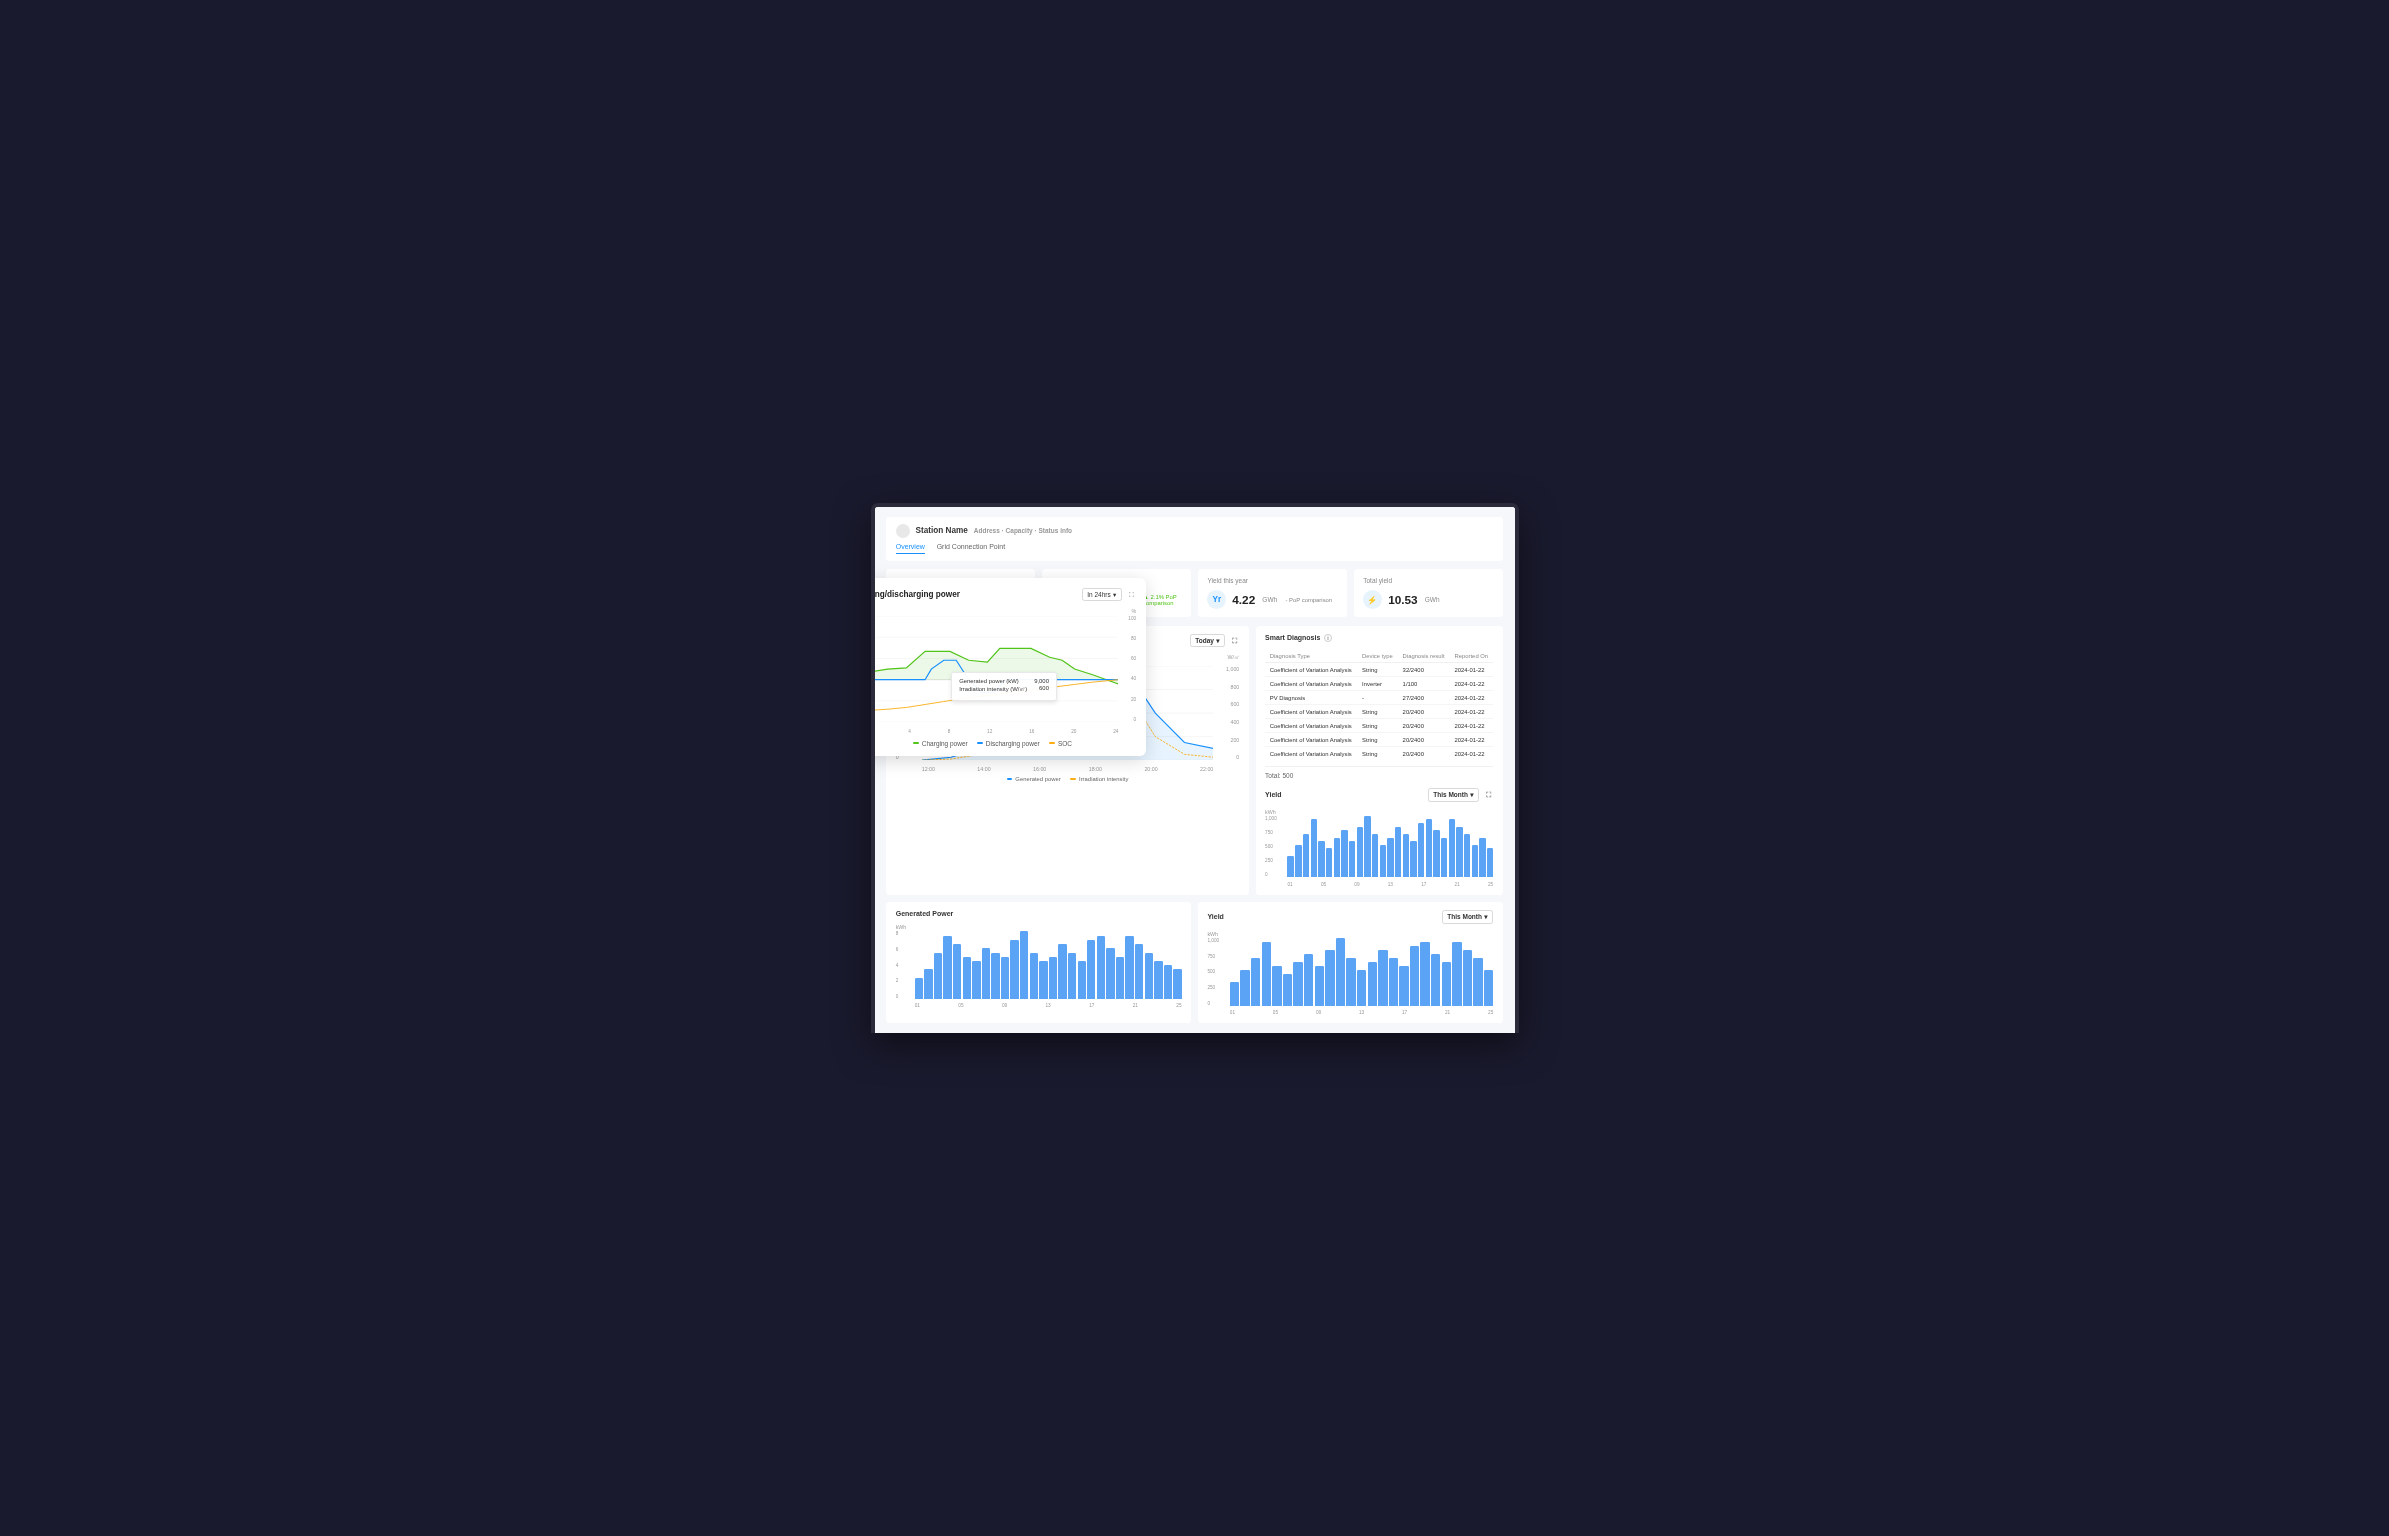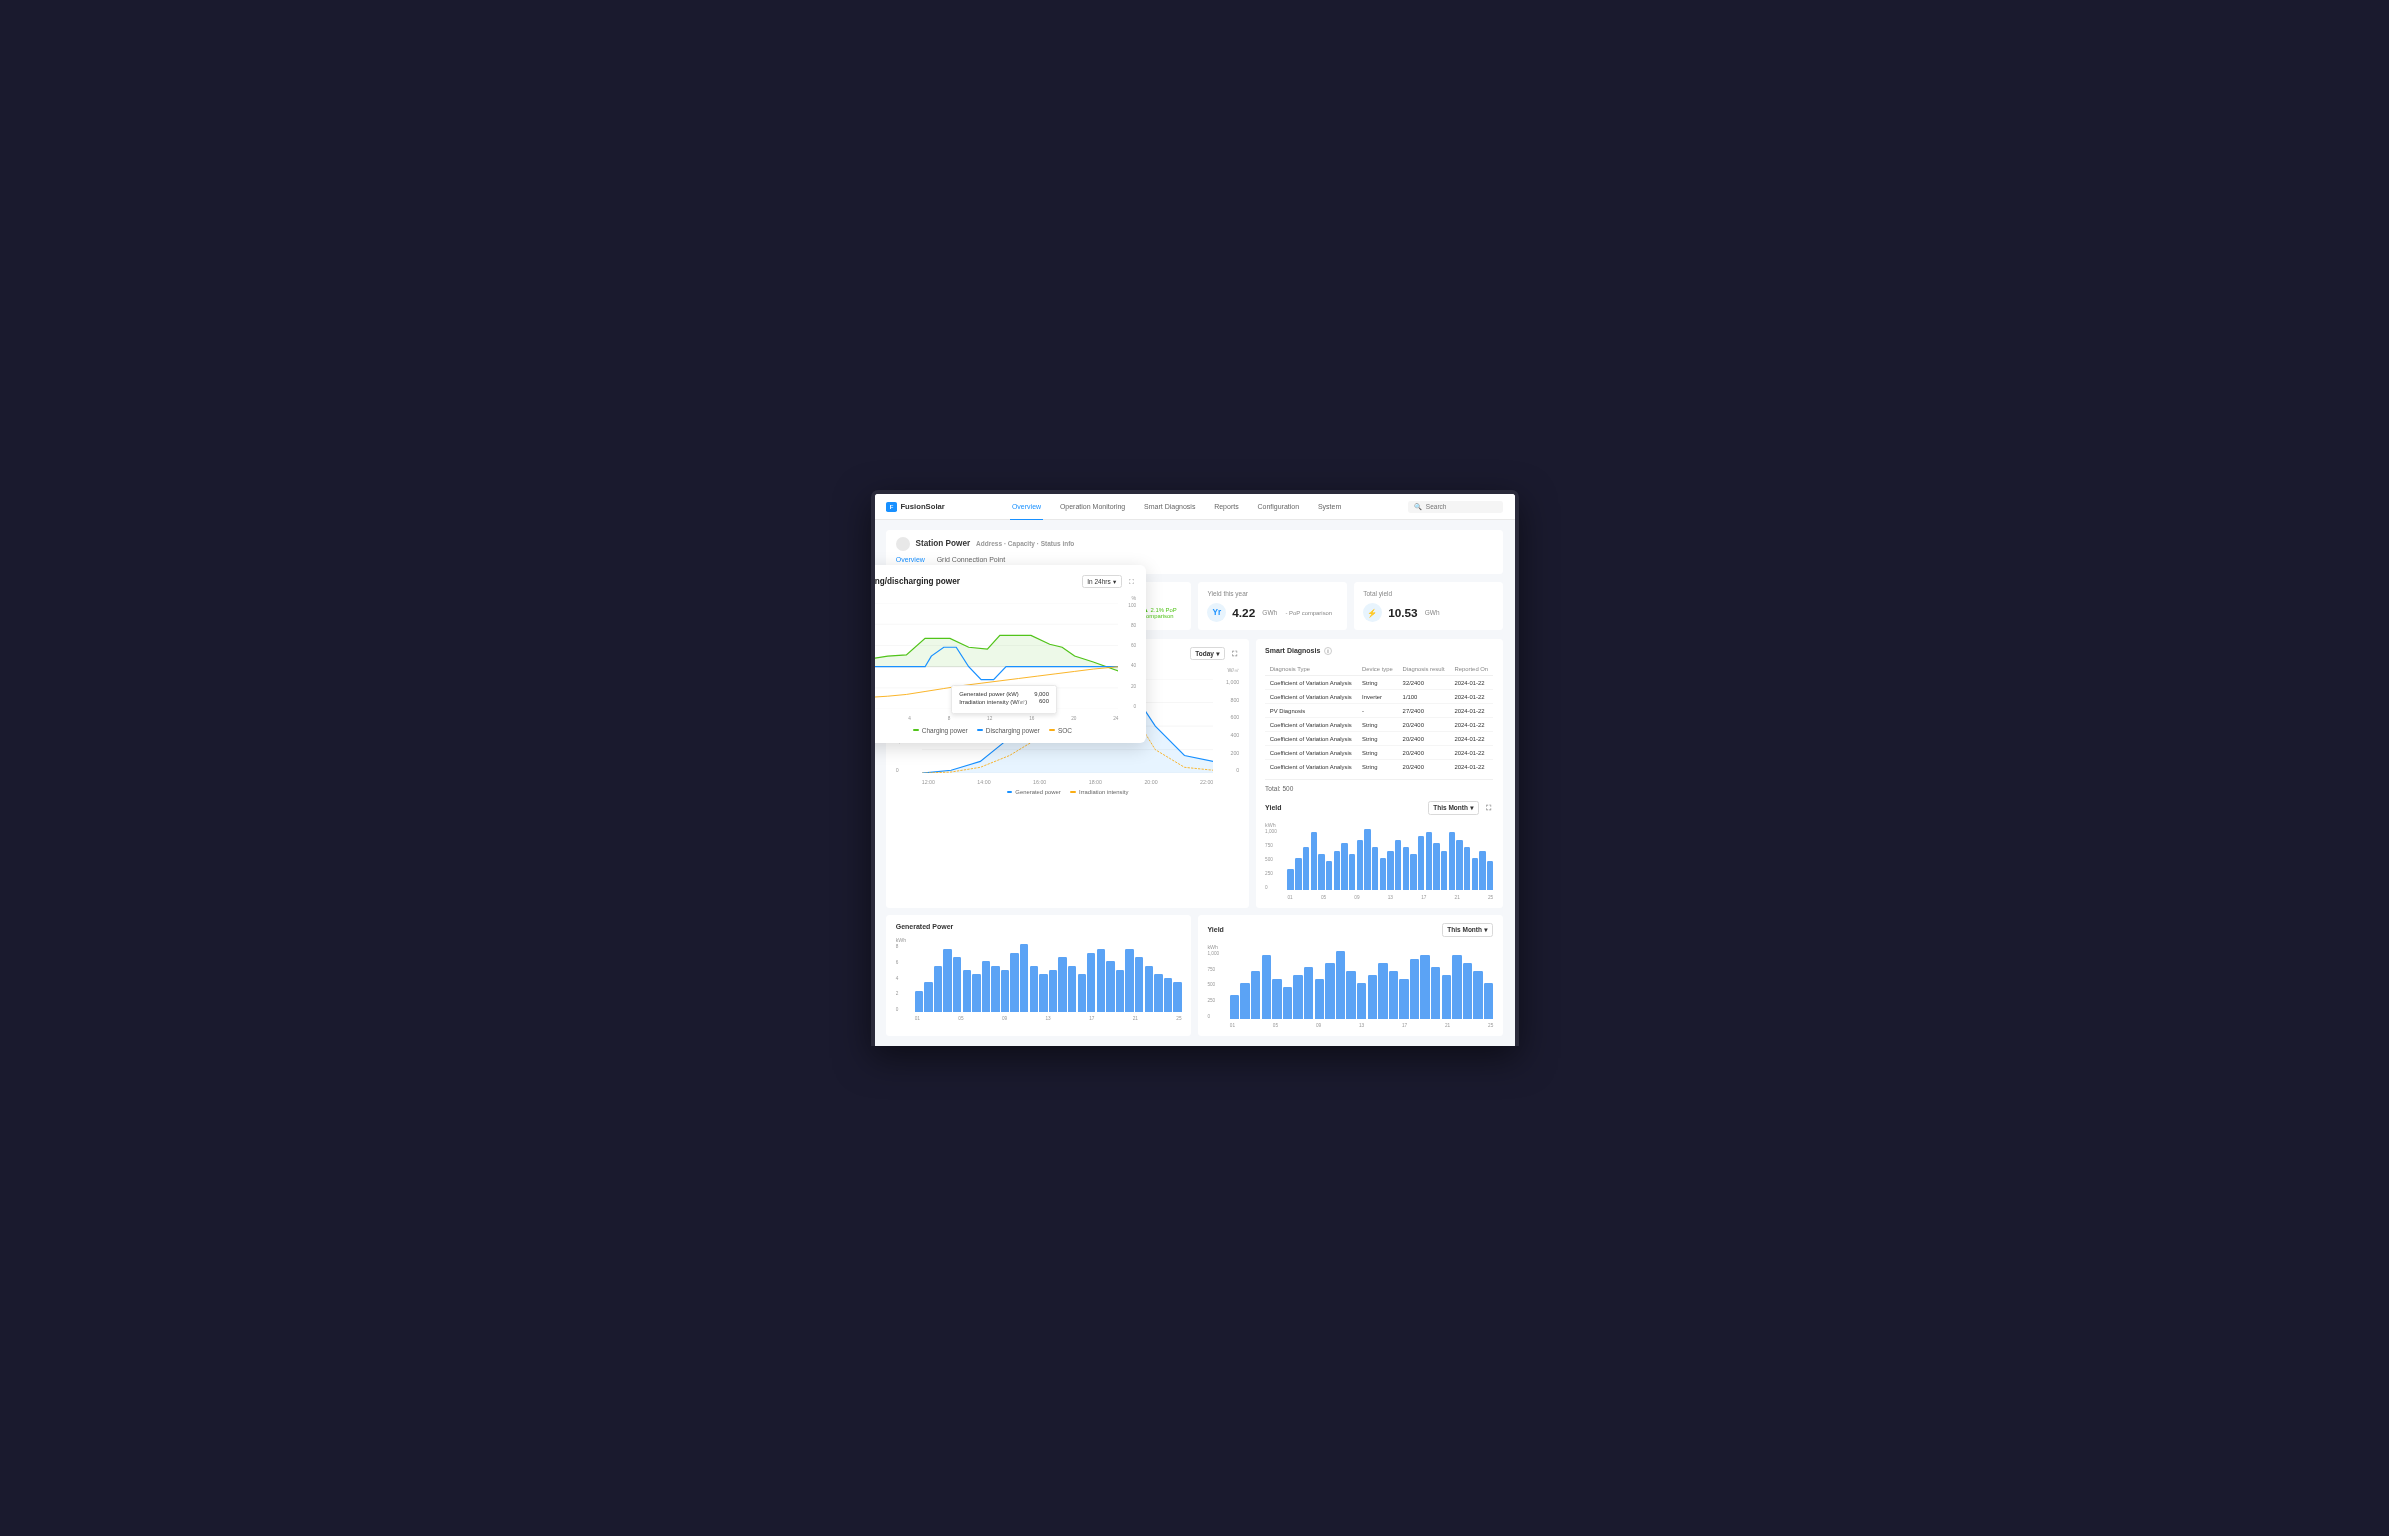--- a/index.html
+++ b/index.html
@@ -414,45 +414,27 @@
       border-radius: 3.5px;
       padding: 8.2px 9.4px;
     }
   </style>
 </head>
 <body>
 
 <div class="laptop-wrapper">
   <div class="laptop-screen">
 
-    <div class="nav-bar">
-      <div class="nav-logo">
-        <div class="nav-logo-icon">F</div>
-        <span>FusionSolar</span>
-      </div>
-      <div class="nav-links">
-        <div class="nav-link active">Overview</div>
-        <div class="nav-link">Operation Monitoring</div>
-        <div class="nav-link">Smart Diagnosis</div>
-        <div class="nav-link">Reports</div>
-        <div class="nav-link">Configuration</div>
-        <div class="nav-link">System</div>
-      </div>
-      <div class="nav-search">
-        <span style="color:#999;font-size:6.5px;">🔍</span>
-        <input type="text" placeholder="Search" style="">
-      </div>
-    </div>
 
     <div class="main-content">
 
       <div class="page-header">
         <div class="station-name">
           <div class="avatar-circle"></div>
-          <span>Station Power</span>
+          <span>Station Name</span>
           <span class="station-meta">Address · Capacity · Status info</span>
         </div>
         <div class="tabs">
           <div class="tab active">Overview</div>
           <div class="tab">Grid Connection Point</div>
         </div>
       </div>
 
       <div class="stats-row">
 

